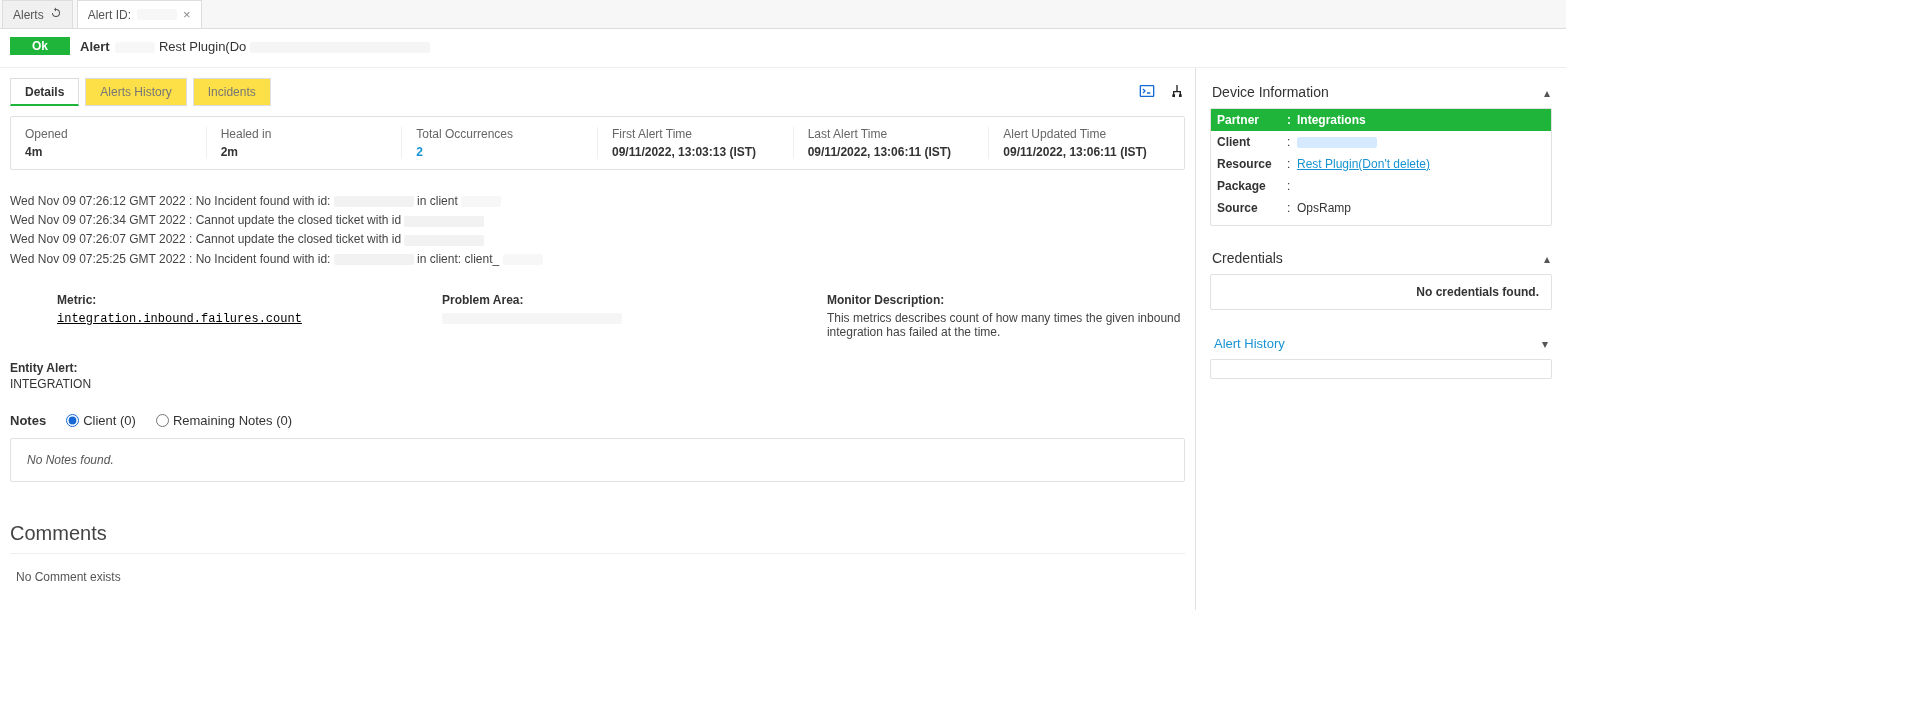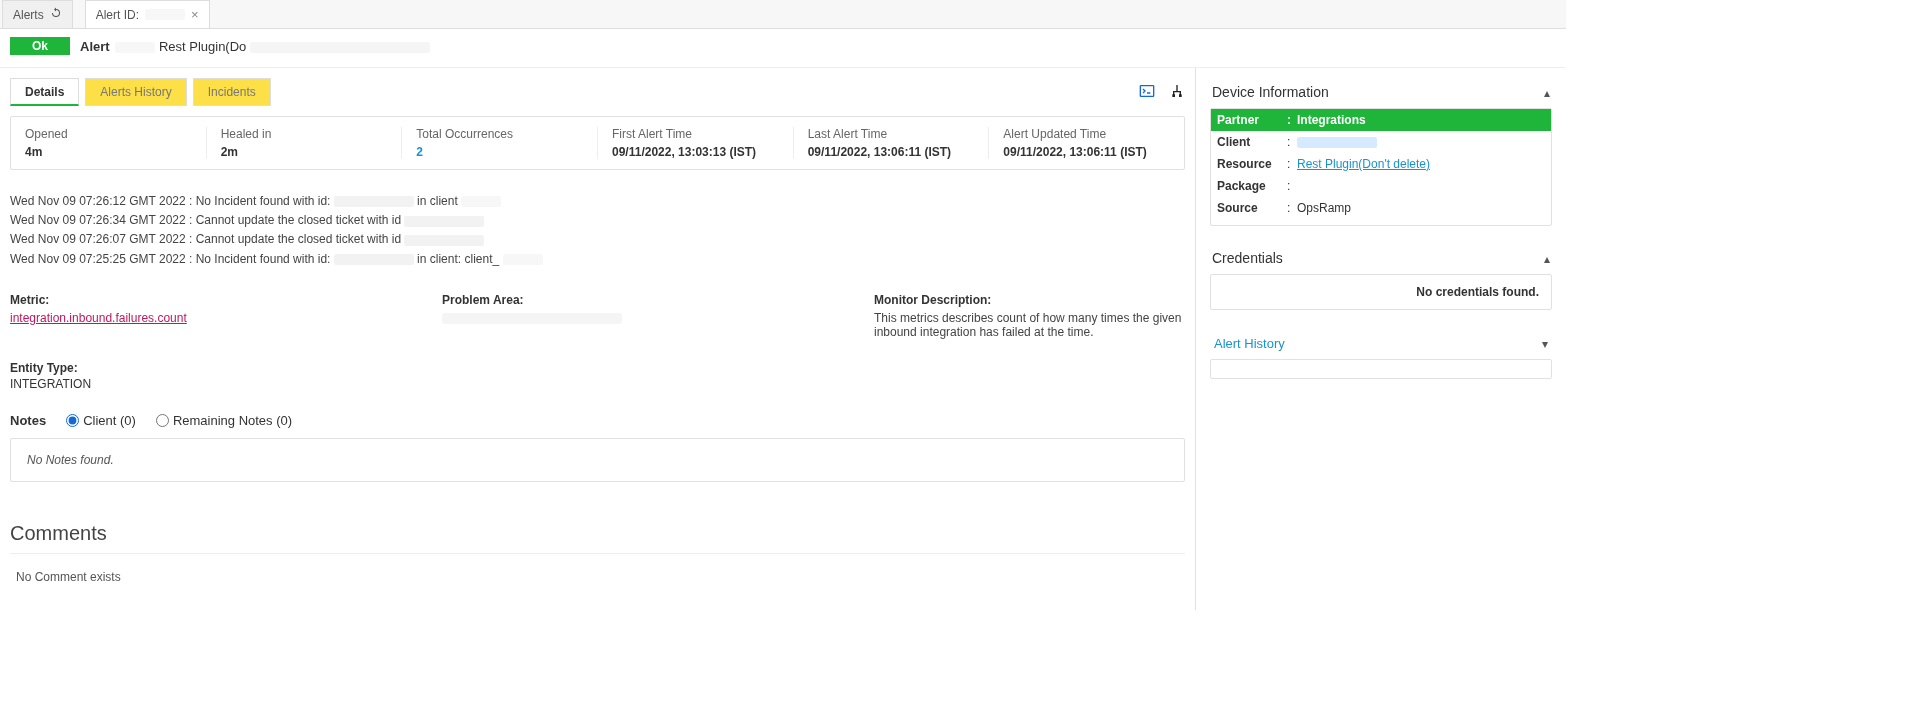--- a/index.html
+++ b/index.html
@@ -4,21 +4,21 @@
 <style>
   * { box-sizing: border-box; margin: 0; padding: 0; }
   body { font-family: "Segoe UI", Arial, sans-serif; font-size: 12px; color: #333; background: #fff; }
   .page { width: 1566px; }
 
   
   .top-tabs { display: flex; align-items: stretch; border-bottom: 1px solid #ddd; background: #f7f7f7; padding-left: 2px; }
   .top-tab {
     display: flex; align-items: center; gap: 6px;
     background: #fff; border: 1px solid #ddd; border-bottom: 0;
-    padding: 6px 10px; margin-right: 12px; font-size: 12px; color: #555;
+    padding: 6px 10px; margin-right: 4px; font-size: 12px; color: #555;
   }
   .top-tab.inactive { background: #f0f0f0; }
   .refresh-icon svg { width: 12px; height: 12px; fill: #555; }
   .close-icon { font-size: 13px; color: #888; cursor: pointer; line-height: 1; }
 
   .redact-sm { display: inline-block; width: 40px; height: 11px; background: rgba(0,0,0,.03); border-radius: 2px; vertical-align: middle; }
   .redact { display: inline-block; width: 80px; height: 11px; background: rgba(0,0,0,.05); border-radius: 2px; vertical-align: middle; }
   .redact-lg { display: inline-block; width: 180px; height: 11px; background: rgba(0,0,0,.04); border-radius: 2px; vertical-align: middle; }
 
   
@@ -57,25 +57,25 @@
   .summary-cell:last-child { border-right: 0; }
   .summary-cell .lab { color: #666; margin-bottom: 4px; }
   .summary-cell .val { font-weight: 600; color: #333; }
   .summary-cell .val .link { color: #1793d1; font-weight: 600; }
 
   
   .log-block { margin-top: 22px; font-size: 12px; color: #444; line-height: 1.6; }
   .log-line { white-space: nowrap; }
 
   
-  .detail-cols { display: flex; gap: 56px; margin-top: 24px; }
+  .detail-cols { display: flex; gap: 24px; margin-top: 24px; margin-left: 47px; }
   .detail-col { flex: 1; font-size: 12px; }
   .detail-col .lab { font-weight: 600; color: #333; margin-bottom: 4px; }
   .detail-col .txt { color: #444; }
-  .detail-col .link { color: #be185d; }
+  .detail-col .link { color: #000000; font-family: Liberation Mono, monospace; }
 
   .entity-block { margin-top: 22px; font-size: 12px; }
   .entity-block .lab { font-weight: 600; }
   .entity-block .val { margin-top: 2px; }
 
   
   .notes-bar { display: flex; align-items: flex-start; gap: 20px; margin-top: 22px; font-size: 13px; }
   .notes-bar .title { font-weight: 600; }
   .radio { display: inline-flex; align-items: center; gap: 4px; cursor: pointer; }
   .radio input { accent-color: #1469d4; }
@@ -234,21 +234,21 @@
           <div class="lab">Problem Area:</div>
           <div class="txt"><span class="redact-lg"></span></div>
         </div>
         <div class="detail-col" style="flex:1;">
           <div class="lab">Monitor Description:</div>
           <div class="txt">This metrics describes count of how many times the given inbound integration has failed at the time.</div>
         </div>
       </div>
 
       <div class="entity-block">
-        <div class="lab">Entity Type:</div>
+        <div class="lab">Entity Alert:</div>
         <div class="val">INTEGRATION</div>
       </div>
 
       <div class="notes-bar">
         <span class="title">Notes</span>
         <label class="radio">
           <input type="radio" name="notes" checked="" style="">
           <span>Client (0)</span>
         </label>
         <label class="radio">

